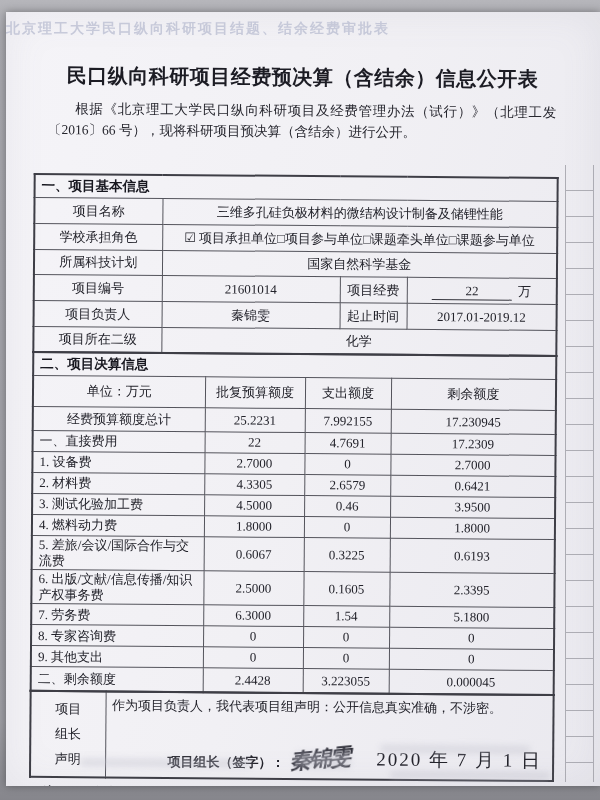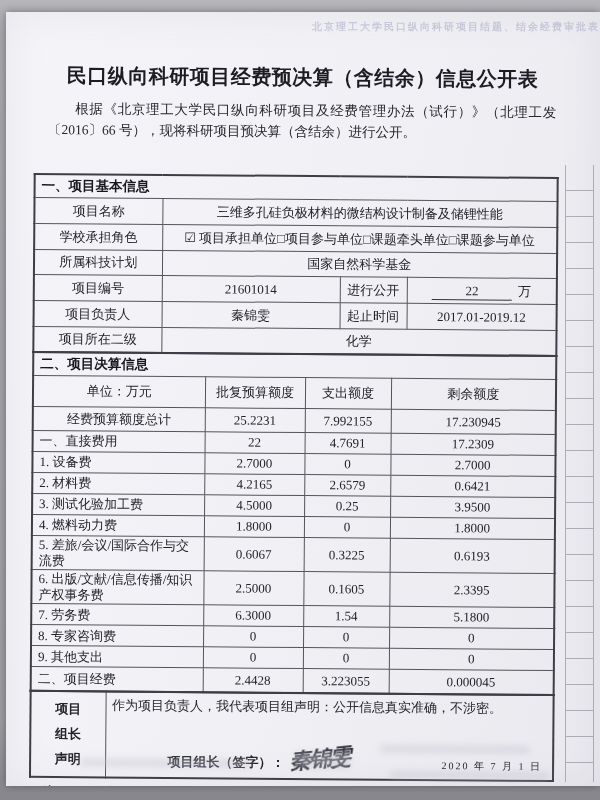--- a/index.html
+++ b/index.html
@@ -9,22 +9,22 @@
     background:linear-gradient(180deg,#b6b6bb 0%,#a8a8ae 4%,#9d9da3 90%,#86868c 100%);
   }
   .photo{position:absolute;inset:0;}
   .sheet{
     position:absolute;left:6px;top:12px;right:0;bottom:14px;
     background:linear-gradient(105deg,#f5f4f8 0%,#f1f0f4 50%,#eae9ef 100%);
     box-shadow:0 0 8px rgba(0,0,0,.35), inset 0 0 40px rgba(120,120,140,.10);
     overflow:hidden;
   }
   .ghost-title{
-    position:absolute;top:8px;left:0;width:100%;text-align:right;
-    font-size:10px;font-weight:700;color:#b9bdd1;letter-spacing:2px;
+    position:absolute;top:8px;left:0;width:100%;text-align:left;
+    font-size:14px;font-weight:700;color:#b9bdd1;letter-spacing:2px;
     filter:blur(.7px);opacity:.75;
   }
   .side-strip{
     position:absolute;top:153px;right:6px;bottom:4px;width:27px;opacity:.7;
     border-left:1px solid #94949c;border-right:1px solid #94949c;
     background:repeating-linear-gradient(180deg,rgba(240,239,243,0) 0 25px,#94949c 25px 26px);
   }
   .smudge{position:absolute;background:#c6c6d0;filter:blur(3px);opacity:.45;border-radius:3px;}
   .inner{position:absolute;left:0;top:0;width:100%;transform:rotate(.45deg);transform-origin:50% 0;}
   h1{
@@ -48,33 +48,33 @@
   .h24 td{height:22px;}
   .rhdr td{height:28px;}
   .r td{height:18px;}
   .rt td{height:21px;}
   .r2 td{height:31px;}
   td.name{text-align:left;padding-left:6px;line-height:1.2;}
   td.cname{text-align:center;}
   .num{font-size:13px;}
   .u{display:inline-block;min-width:72px;text-align:center;border-bottom:1px solid #33333b;padding:0 4px;}
   .unit{margin-left:6px;}
-  .decl-side span{display:block;line-height:1.9;font-weight:bold;}
+  .decl-side span{display:block;line-height:1.9;}
   .decl-cell{vertical-align:top;padding:0;}
   .decl-box{display:flex;flex-direction:column;justify-content:space-between;height:84px;}
   .decl-text{text-align:left;padding:4px 6px;font-size:13px;}
   .sign-row{display:flex;align-items:flex-end;justify-content:space-between;padding:0 10px 6px 62px;}
   .sign-left{display:flex;align-items:flex-end;}
   .sign-label{font-size:13px;font-weight:600;font-family:Liberation Serif, serif;}
   .sig{
     display:inline-block;font-style:italic;font-weight:700;font-size:22px;
     letter-spacing:-2px;color:#2d2d37;transform:rotate(-6deg) translateY(2px);
     margin-left:4px;filter:blur(.2px);
   }
-  .date{font-size:10px;letter-spacing:2px;white-space:nowrap;}
+  .date{font-size:19px;letter-spacing:2px;white-space:nowrap;}
   .footnote{margin:6px 0 0 14px;font-size:12.5px;font-weight:700;color:#23232b;}
 </style>
 </head>
 <body>
 
 <div class="photo">
   <div class="sheet">
 
     <div class="ghost-title">北京理工大学民口纵向科研项目结题、结余经费审批表</div>
 
@@ -107,21 +107,21 @@
             <td>学校承担角色</td>
             <td colspan="3">☑ 项目承担单位□项目参与单位□课题牵头单位□课题参与单位</td>
           </tr>
           <tr class="h24">
             <td>所属科技计划</td>
             <td colspan="3">国家自然科学基金</td>
           </tr>
           <tr class="h25">
             <td>项目编号</td>
             <td>21601014</td>
-            <td>进行公开</td>
+            <td>项目经费</td>
             <td>
               <span class="u">22</span><span class="unit">万</span>
             </td>
           </tr>
           <tr class="h25">
             <td>项目负责人</td>
             <td>秦锦雯</td>
             <td>起止时间</td>
             <td>2017.01-2019.12</td>
           </tr>
@@ -162,28 +162,28 @@
             <td class="num">17.2309</td>
           </tr>
           <tr class="r">
             <td class="name">1. 设备费</td>
             <td class="num">2.7000</td>
             <td class="num">0</td>
             <td class="num">2.7000</td>
           </tr>
           <tr class="r">
             <td class="name">2. 材料费</td>
-            <td class="num">4.2165</td>
+            <td class="num">4.3305</td>
             <td class="num">2.6579</td>
             <td class="num">0.6421</td>
           </tr>
           <tr class="r">
             <td class="name">3. 测试化验加工费</td>
             <td class="num">4.5000</td>
-            <td class="num">0.25</td>
+            <td class="num">0.46</td>
             <td class="num">3.9500</td>
           </tr>
           <tr class="r">
             <td class="name">4. 燃料动力费</td>
             <td class="num">1.8000</td>
             <td class="num">0</td>
             <td class="num">1.8000</td>
           </tr>
           <tr class="r2">
             <td class="name">5. 差旅/会议/国际合作与交流费</td>
@@ -209,21 +209,21 @@
             <td class="num">0</td>
             <td class="num">0</td>
           </tr>
           <tr class="r">
             <td class="name">9. 其他支出</td>
             <td class="num">0</td>
             <td class="num">0</td>
             <td class="num">0</td>
           </tr>
           <tr class="rt">
-            <td class="name">二、项目经费</td>
+            <td class="name">二、剩余额度</td>
             <td class="num">2.4428</td>
             <td class="num">3.223055</td>
             <td class="num">0.000045</td>
           </tr>
         </tbody>
           </table>
 
         <table class="t">
           <colgroup>
               <col style="width:75px">

